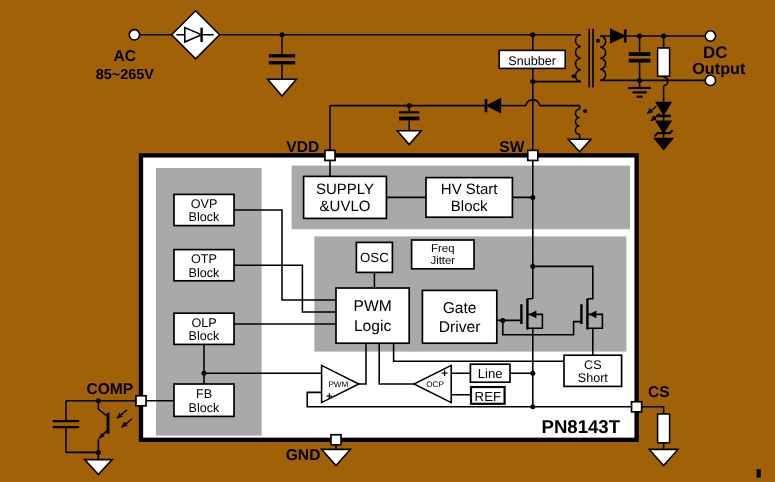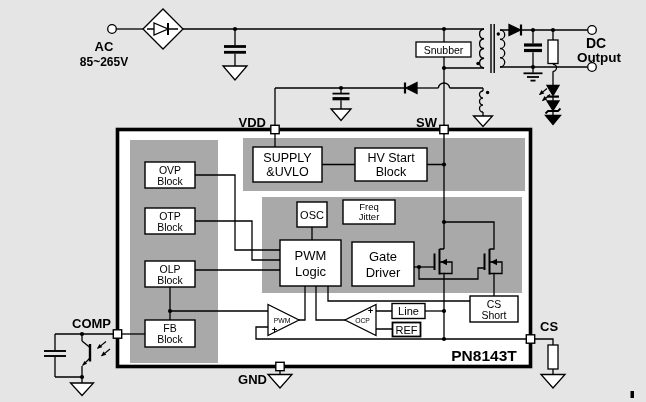--- a/index.html
+++ b/index.html
@@ -1,16 +1,16 @@
 <!DOCTYPE html>
 <html><head>
 <meta charset="utf-8">
 <style>
   html,body{margin:0;padding:0;background:#fff;}
-  .stage{position:relative;width:646px;height:402px;background:#e5e5e5;overflow:hidden;
+  .stage{position:relative;width:646px;height:402px;background:#a16207;overflow:hidden;
          font-family:"Liberation Sans",sans-serif;}
   svg{position:absolute;left:0;top:0;}
   text{fill:#000;font-family:"Liberation Sans",sans-serif;}
   .b{font-weight:bold;}
 </style>
 </head>
 <body>
 
 <div class="stage">
 <svg width="646" height="402" viewBox="0 0 646 402">

